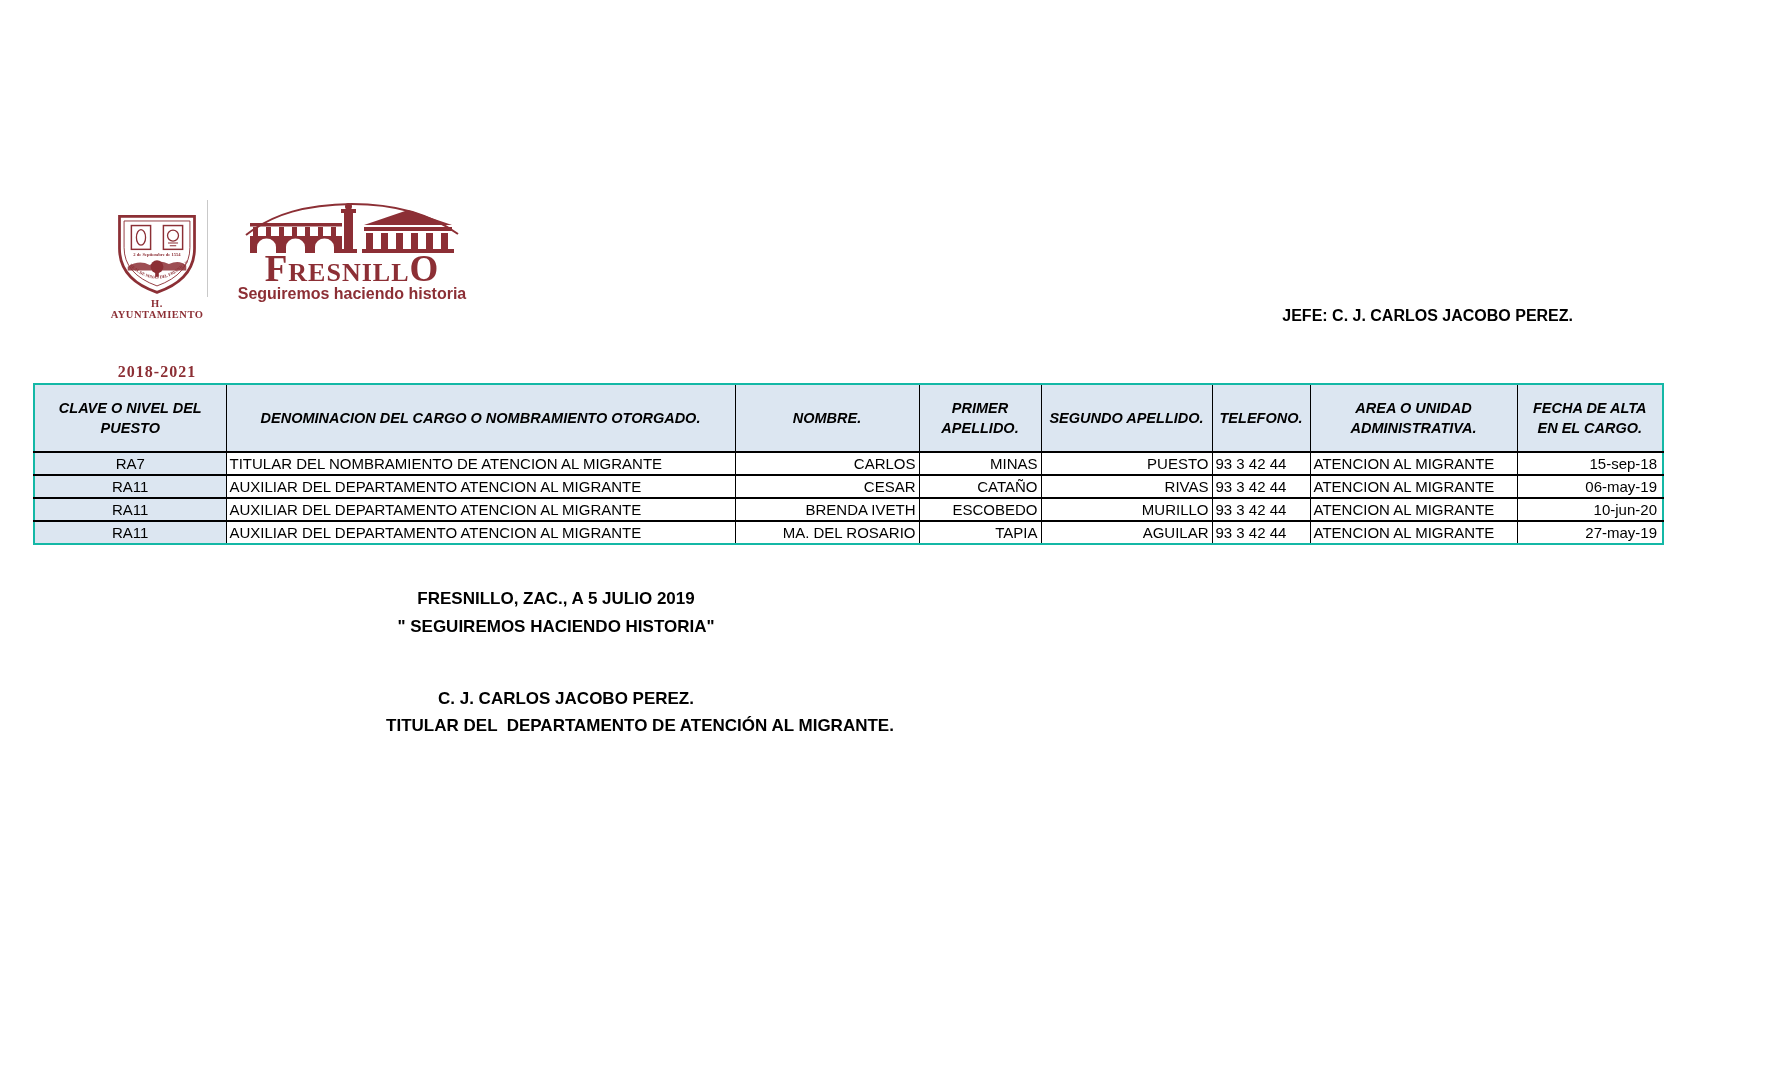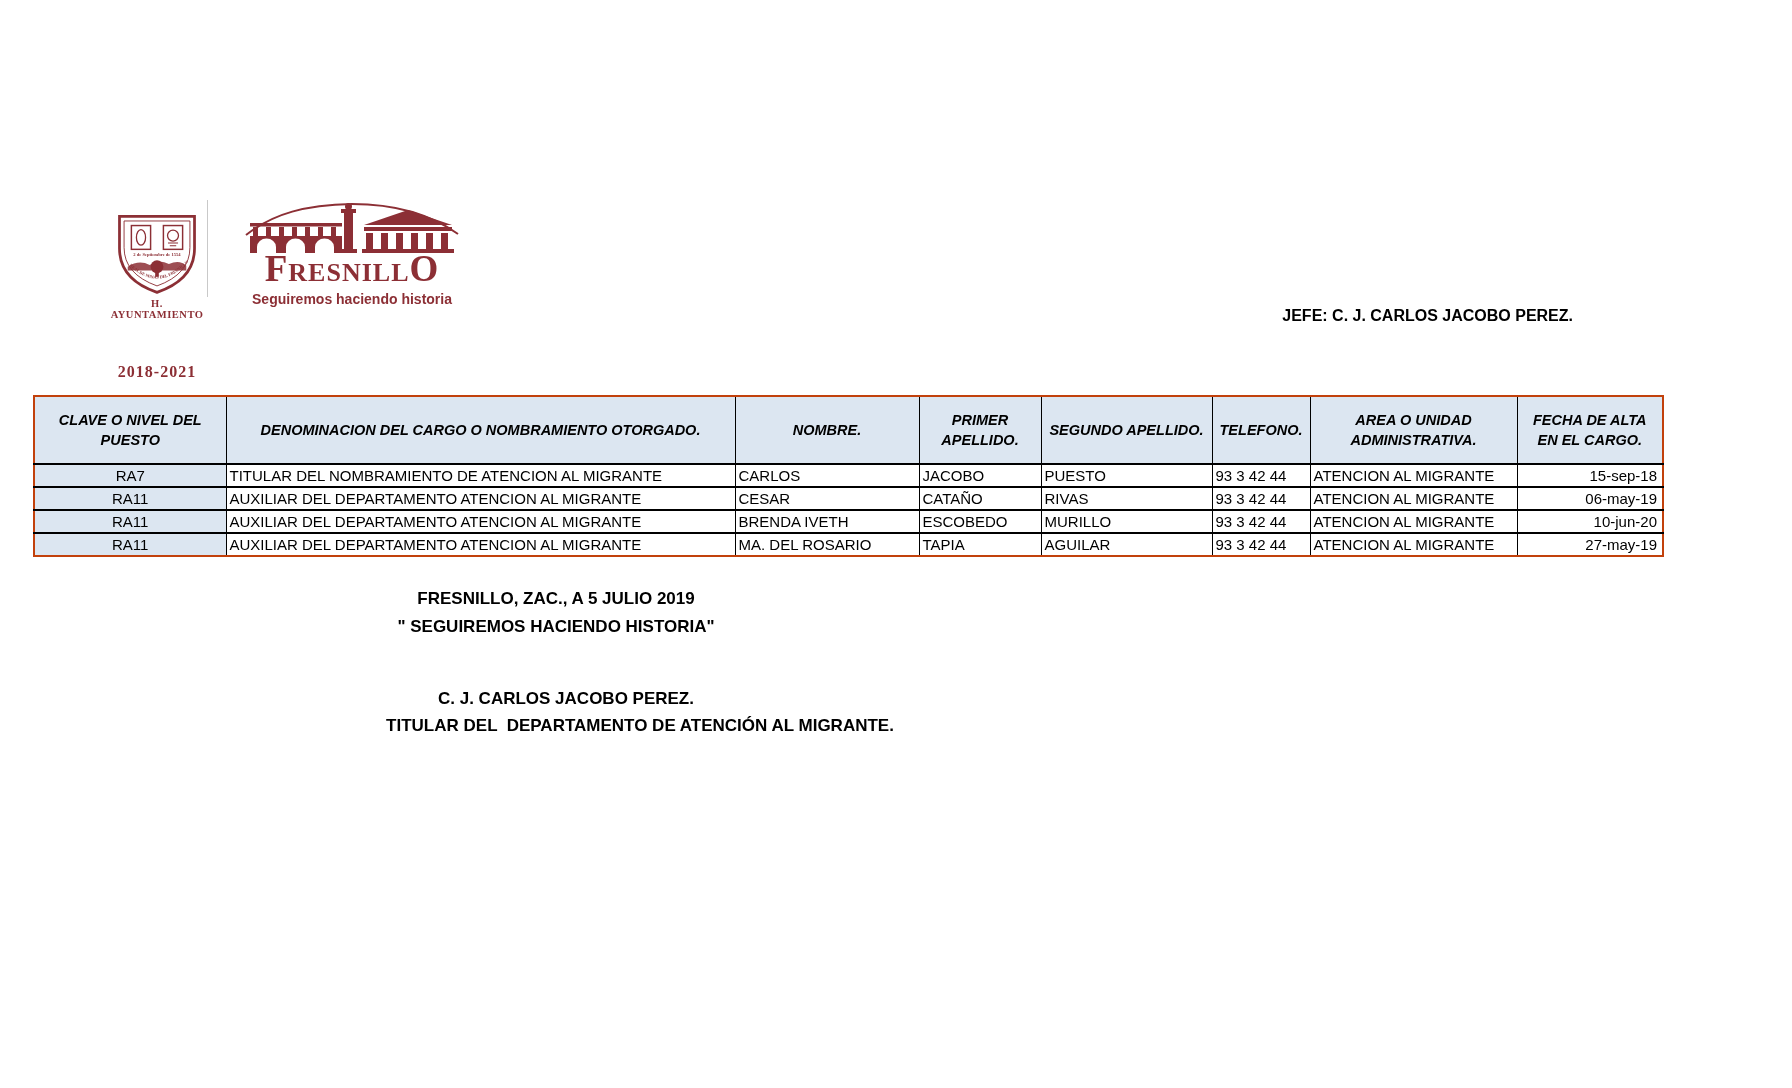--- a/index.html
+++ b/index.html
@@ -17,42 +17,42 @@
   .shield-svg{display:block;margin:0 auto;width:92px;height:86px;}
   .shield-cap1{font-family:"Liberation Serif",serif;font-size:10.5px;font-weight:bold;
                color:var(--brand);letter-spacing:0.5px;margin-top:2px;}
   .shield-cap2{font-family:"Liberation Serif",serif;font-size:16px;font-weight:bold;
                color:var(--brand);letter-spacing:1px;line-height:16px;margin-top:44px;}
   .logo-divider{position:absolute;left:207px;top:200px;width:1px;height:97px;background:#c9c9c9;}
   .fres-wrap{position:absolute;left:236px;top:201px;width:232px;text-align:center;}
   .bridge-svg{display:block;margin:0 auto;width:216px;height:56px;}
   .fres-word{font-family:"Liberation Serif",serif;font-variant:small-caps;font-weight:bold;
              font-size:37px;line-height:30px;color:var(--brand);letter-spacing:1px;margin-top:-3px;}
-  .fres-tag{font-size:14px;color:var(--brand);font-weight:bold;margin-top:7px;}
+  .fres-tag{font-size:16px;color:var(--brand);font-weight:bold;margin-top:1px;}
 
   
   .hdr{position:absolute;left:710px;top:206px;width:800px;text-align:center;
        font-weight:bold;font-size:16px;}
   .hdr div{line-height:24px;white-space:pre;}
   .jefe{position:absolute;left:1073px;top:307px;width:500px;text-align:right;
         font-weight:bold;font-size:16px;white-space:pre;}
 
   
-  .dirtable{position:absolute;left:33px;top:395px;width:1629px;
+  .dirtable{position:absolute;left:33px;top:383px;width:1629px;
             border-collapse:collapse;table-layout:fixed;font-size:15px;
-            border:2px solid #c2410c;padding-left:22px;}
+            border:2px solid #14b8a6;padding-left:22px;}
   .dirtable th,.dirtable td{border:1px solid #000;padding:0 3px;overflow:hidden;}
   .dirtable thead th{
     height:66px;background:var(--hdrbg);font-style:italic;font-weight:bold;
     font-size:14.5px;text-align:center;line-height:1.4;border-bottom:2px solid #000;
     padding:0 6px;
   }
   .dirtable tbody td{height:21px;white-space:nowrap;border-top:2px solid #000;}
   .dirtable tbody td.key{background:var(--hdrbg);text-align:center;}
-  .dirtable td.c{text-align:left;margin-top:48px;}
+  .dirtable td.c{text-align:right;margin-top:48px;}
   .dirtable td.l{text-align:left;}
   .dirtable td.r{text-align:right;padding-right:5px;}
 
   
   .fdate{position:absolute;left:256px;top:585px;width:600px;text-align:center;
          font-weight:bold;font-size:17px;}
   .fdate div{line-height:28px;white-space:pre;}
   .sig-name{position:absolute;left:266px;top:689px;width:600px;text-align:center;
             font-weight:bold;font-size:17px;white-space:pre;}
   .sig-title{position:absolute;left:340px;top:716px;width:600px;text-align:center;
@@ -149,21 +149,21 @@
         <th>TELEFONO.</th>
         <th>AREA O UNIDAD ADMINISTRATIVA.</th>
         <th>FECHA DE ALTA EN EL CARGO.</th>
       </tr>
     </thead>
     <tbody>
       <tr>
         <td class="key">RA7</td>
         <td class="l">TITULAR DEL NOMBRAMIENTO DE ATENCION AL MIGRANTE</td>
         <td class="c">CARLOS</td>
-        <td class="c">JACOBO</td>
+        <td class="c">MINAS</td>
         <td class="c">PUESTO</td>
         <td class="l">93 3 42 44</td>
         <td class="l">ATENCION AL MIGRANTE</td>
         <td class="r">15-sep-18</td>
       </tr>
       <tr>
         <td class="key">RA11</td>
         <td class="l">AUXILIAR DEL DEPARTAMENTO ATENCION AL MIGRANTE</td>
         <td class="c">CESAR</td>
         <td class="c">CATAÑO</td>

